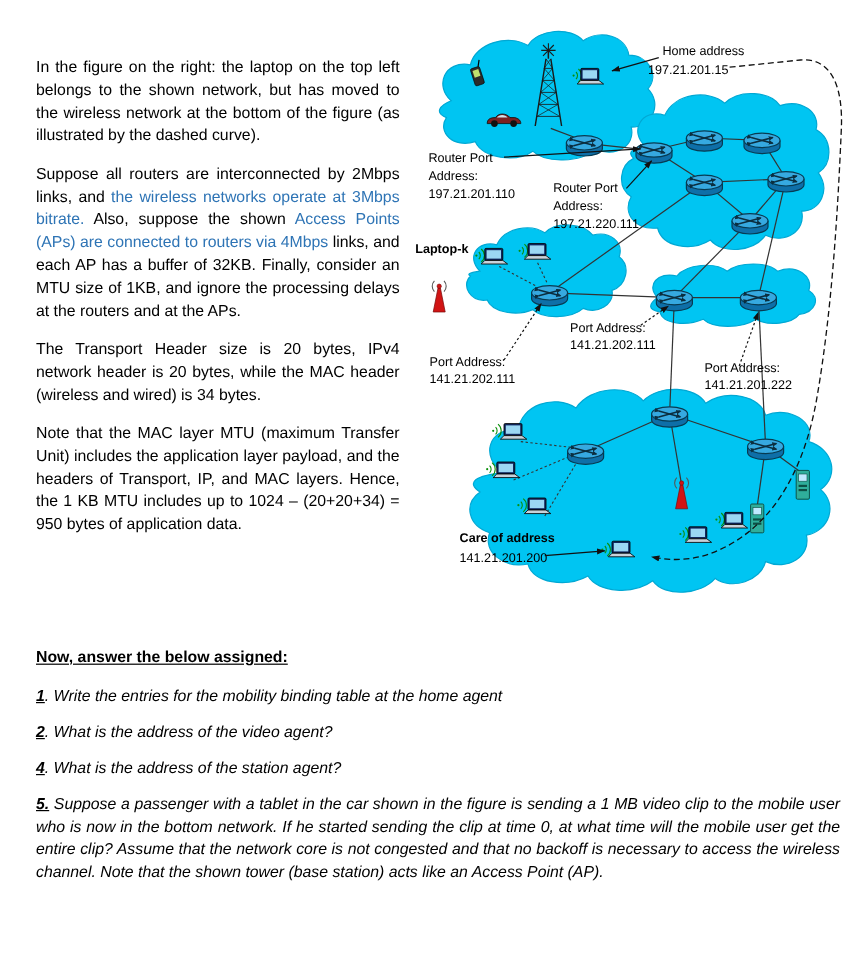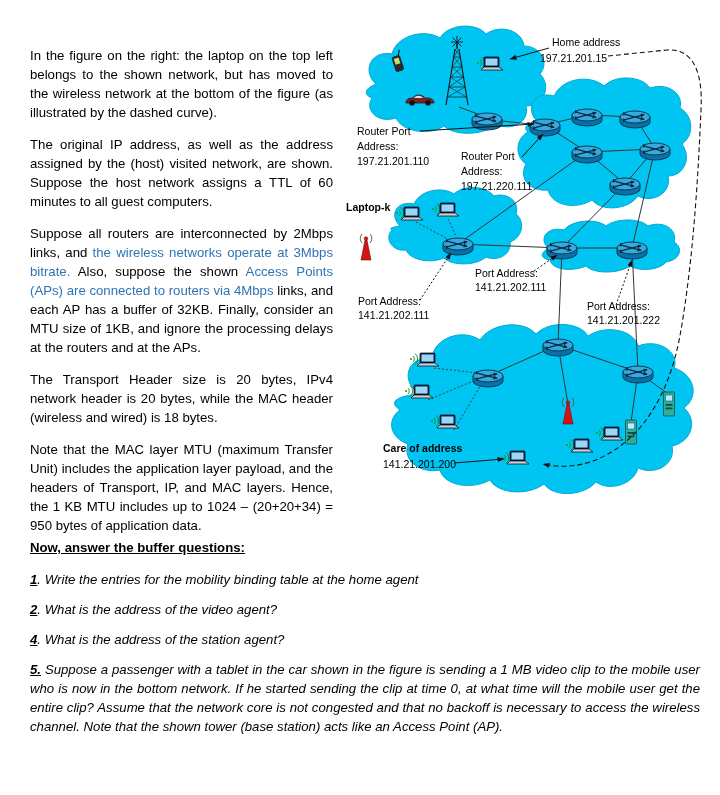--- a/index.html
+++ b/index.html
@@ -22,23 +22,22 @@
   .q-num { font-weight:bold; text-decoration:underline; }
   .q-just { text-align:justify; }
 </style>
 </head>
 <body>
 
 <div class="page">
 
   <div class="left-col">
     <p>In the figure on the right: the laptop on the top left belongs to the shown network, but has moved to the wireless network at the bottom of the figure (as illustrated by the dashed curve).</p>
-    <p>The original IP address, as well as the address assigned by the (host) visited network, are shown. Suppose the host network assigns a TTL of 60 minutes to all guest computers.</p>
     <p><span>Suppose all routers are interconnected by 2Mbps links, and </span><span class="blu">the wireless networks operate at 3Mbps bitrate.</span><span> Also, suppose the shown </span><span class="blu">Access Points (APs) are connected to routers via 4Mbps</span><span> links, and each AP has a buffer of 32KB. Finally, consider an MTU size of 1KB, and ignore the processing delays at the routers and at the APs.</span></p>
-    <p>The Transport Header size is 20 bytes, IPv4 network header is 20 bytes, while the MAC header (wireless and wired) is 18 bytes.</p>
+    <p>The Transport Header size is 20 bytes, IPv4 network header is 20 bytes, while the MAC header (wireless and wired) is 34 bytes.</p>
     <p>Note that the MAC layer MTU (maximum Transfer Unit) includes the application layer payload, and the headers of Transport, IP, and MAC layers. Hence, the 1 KB MTU includes up to 1024 – (20+20+34) = 950 bytes of application data.</p>
   </div>
 
   <div class="diagram">
     <svg viewBox="0 0 400 520" font-family="Liberation Sans, sans-serif">
       <defs>
         <marker id="arr" markerWidth="9" markerHeight="8" refX="6.5" refY="2.5" orient="auto" markerUnits="userSpaceOnUse">
           <path d="M0,0 L7,2.5 L0,5 Z" fill="#111"></path>
         </marker>
         <marker id="arrS" markerWidth="5" markerHeight="5" refX="2.6" refY="1.5" orient="auto">
@@ -226,21 +225,21 @@
         <line x1="194" y1="259" x2="217" y2="243" stroke-dasharray="2,2" marker-end="url(#arr)"></line>
         <line x1="80" y1="288" x2="111" y2="241" stroke-dasharray="2,2" marker-end="url(#arr)"></line>
         <line x1="276" y1="293" x2="292" y2="248" stroke-dasharray="2,2" marker-end="url(#arr)"></line>
       </g>
 
       <path d="M 268,44 L 327,38 C 354,36 363,62 361,98 C 358,168 353,248 341,318 C 333,366 312,422 260,446 C 241,455 221,456 203,452" fill="none" stroke="#111" stroke-width="1.1" stroke-dasharray="5,3" marker-end="url(#arr)"></path>
     </svg>
   </div>
 
   <div class="questions">
-    <div class="q-header">Now, answer the buffer questions:</div>
+    <div class="q-header">Now, answer the below assigned:</div>
 
     <div class="q-item"><span class="q-num">1</span><span>. Write the entries for the mobility binding table at the home agent</span></div>
 
     <div class="q-item"><span class="q-num">2</span><span>. What is the address of the video agent?</span></div>
 
 
     <div class="q-item"><span class="q-num">4</span><span>. What is the address of the station agent?</span></div>
 
     <div class="q-item q-just"><span class="q-num">5.</span><span> Suppose a passenger with a tablet in the car shown in the figure is sending a 1 MB video clip to the mobile user who is now in the bottom network. If he started sending the clip at time 0, at what time will the mobile user get the entire clip? Assume that the network core is not congested and that no backoff is necessary to access the wireless channel. Note that the shown tower (base station) acts like an Access Point (AP).</span></div>
   </div>

